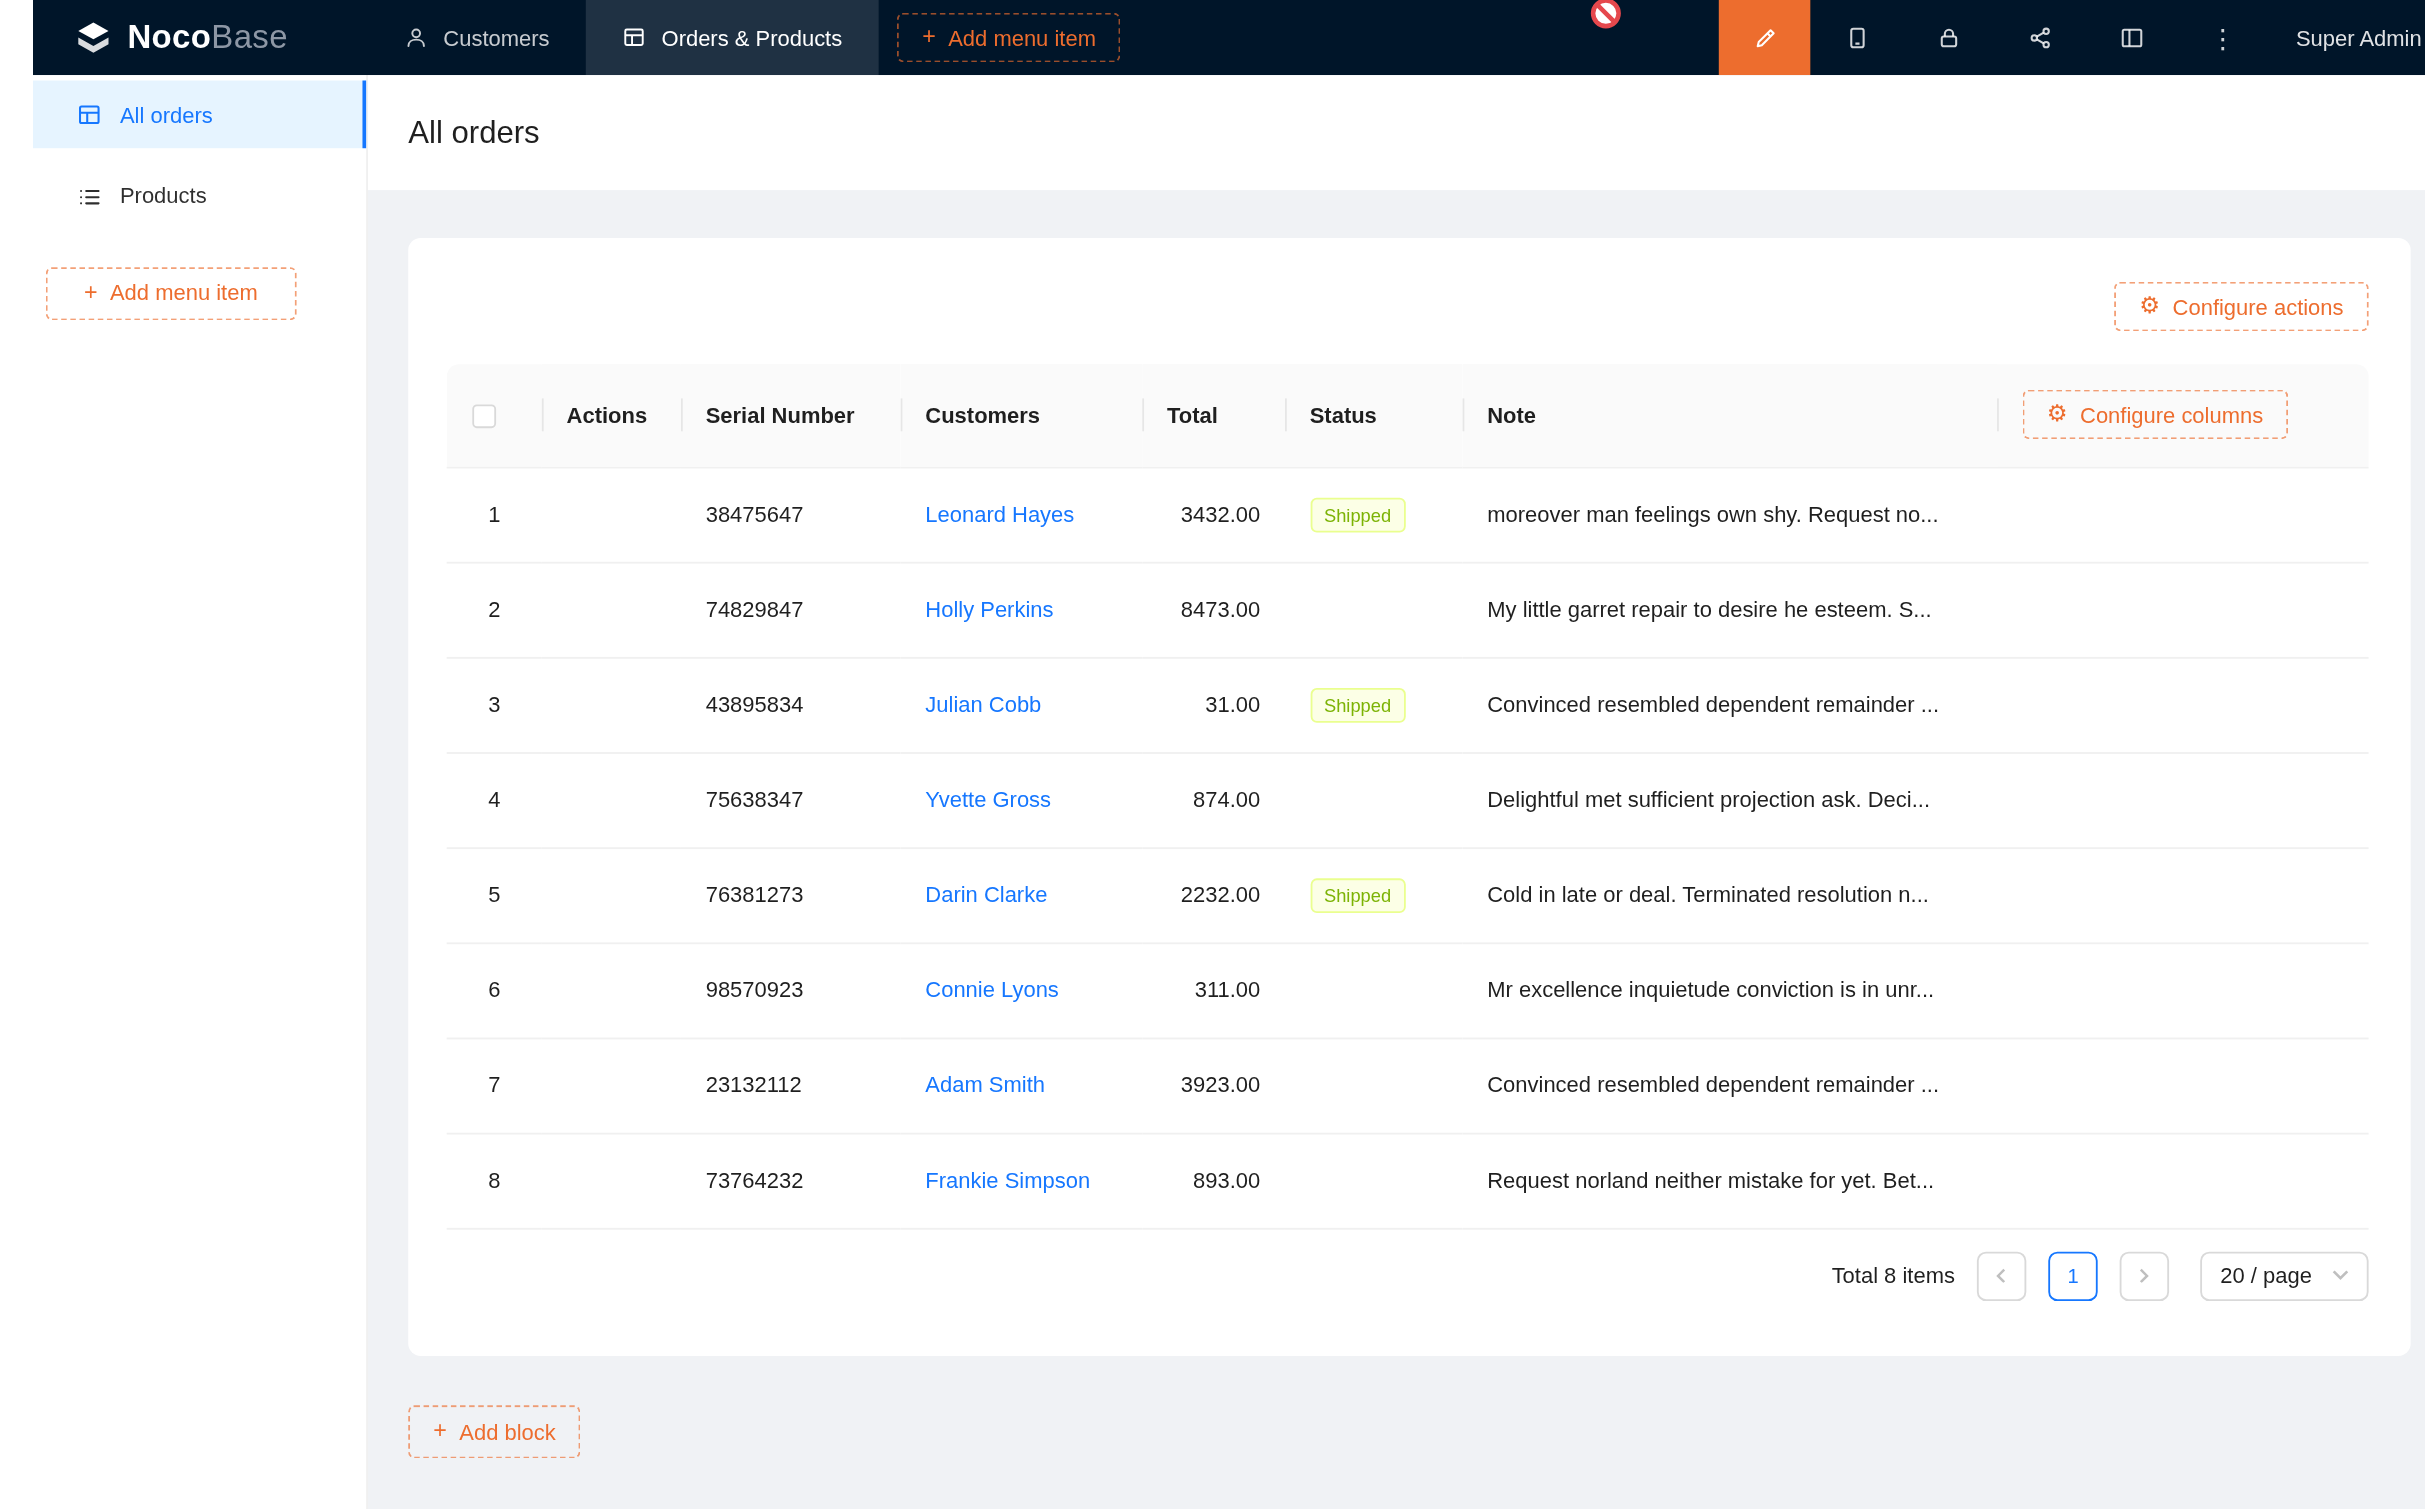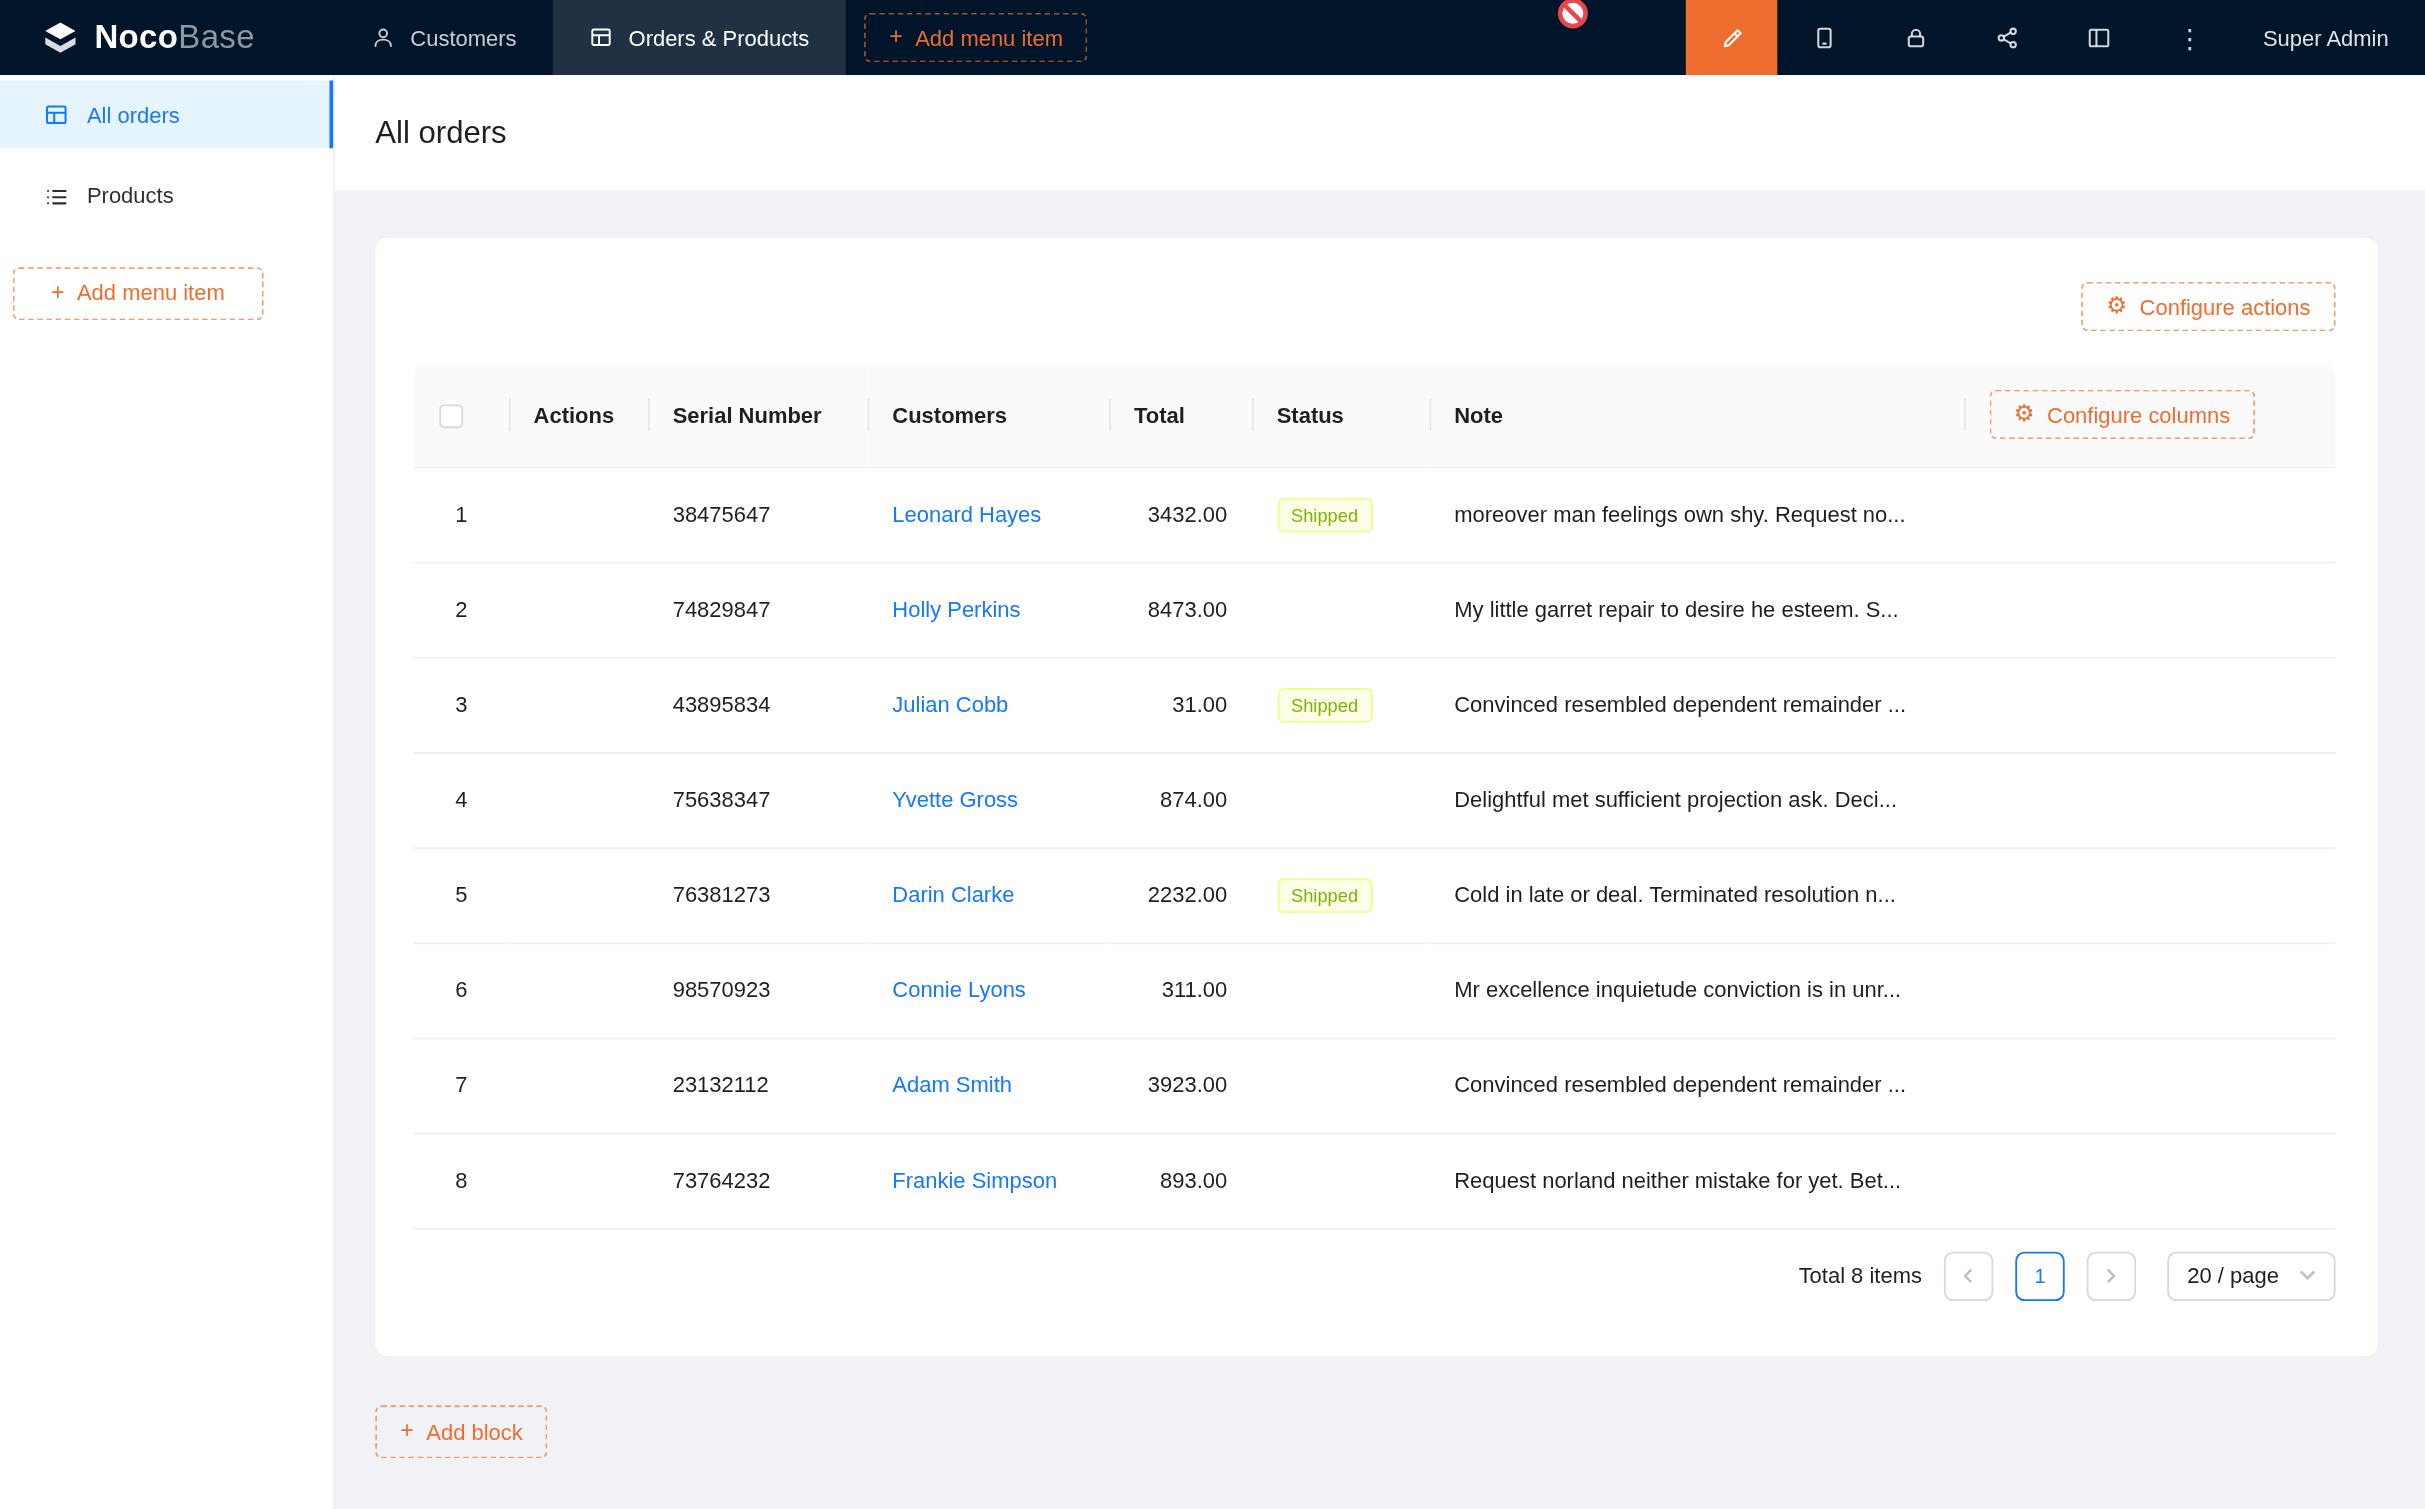--- a/index.html
+++ b/index.html
@@ -1,18 +1,18 @@
 <!DOCTYPE html>
 <html style="--header_bg: #001529; --accent: #ed6d2e; --link: #1677ff; --content_bg: #f0f2f5; --selected_bg: #e6f4ff; --tag_bg: #fcffe6; --tag_border: #eaff8f; --tag_text: #7cb305;font-size:13.5px"><head>
 <meta charset="utf-8">
 <style>
   * { margin: 0; padding: 0; box-sizing: border-box; }
   html, body { width: 2426px; height: 1509px; overflow: hidden; background: #fff; }
   body { font-family: "Liberation Sans", "DejaVu Sans", sans-serif; color: rgba(0,0,0,0.88); }
-  .viewport { width: 2426px; height: 1509px; overflow: hidden; position: relative; }
+  .viewport { width: 2426px; height: 1509px; overflow: hidden; position: relative; padding-left: 33px; }
   .app { width: 1325px; height: 825px; transform: scale(1.8304, 1.8299); transform-origin: 0 0; position: relative; background: var(--content_bg, #f0f2f5); }
 
   
   .header { height: 41px; background: var(--header_bg, #001529); display: flex; align-items: stretch; position: relative; z-index: 10; }
   .logo { display: flex; align-items: center; gap: 7.6px; padding: 0 0 0 22px; width: 183px; flex: 0 0 auto; }
   .logo-text { font-size: 18px; letter-spacing: 0.2px; white-space: nowrap; }
   .logo-noco { color: #ffffff; font-weight: 700; }
   .logo-base { color: #8d97a5; font-weight: 400; }
   .nav { display: flex; align-items: stretch; }
   .nav-item { display: flex; align-items: center; gap: 8.5px; padding: 0 20px; color: rgba(255,255,255,0.78); font-size: 12px; cursor: pointer; white-space: nowrap; }

